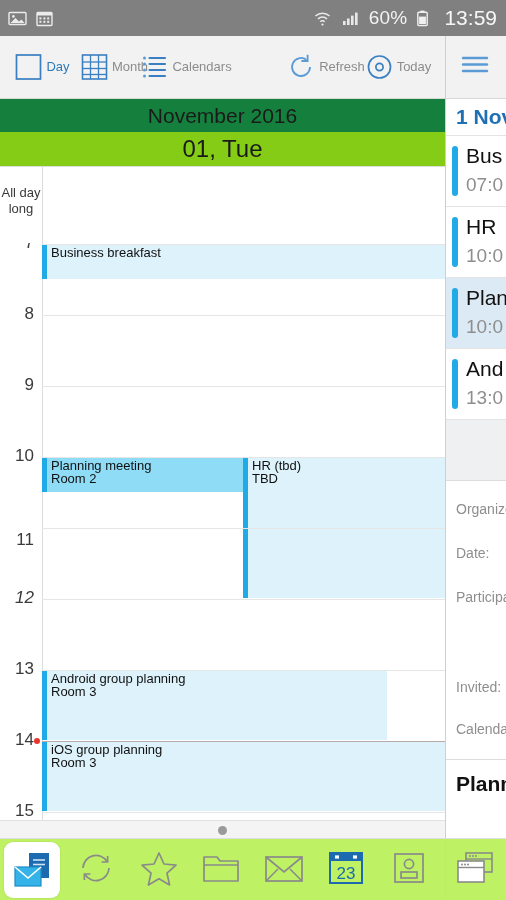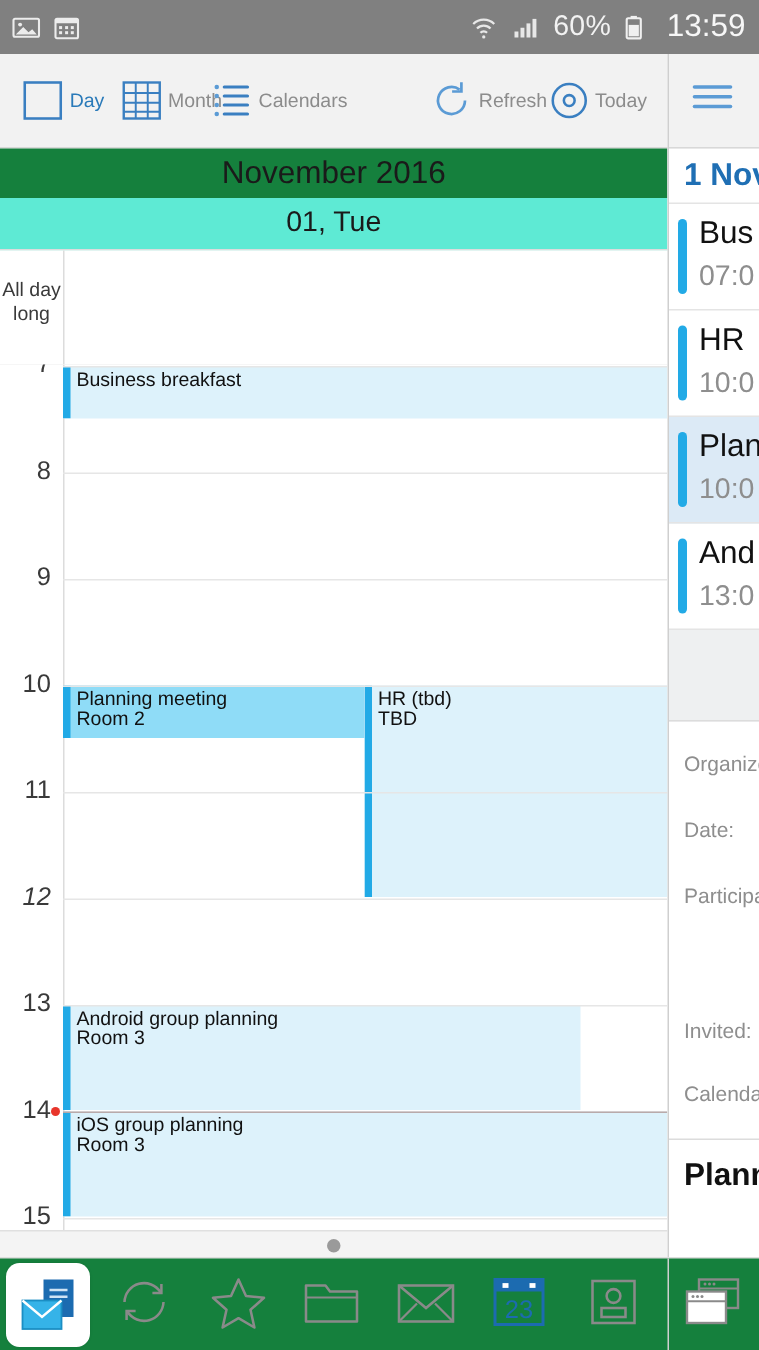--- a/index.html
+++ b/index.html
@@ -54,22 +54,22 @@
     position: absolute; top: 99px; left: 0;
     width: 445px; height: 33px;
     display: flex; align-items: center; justify-content: center;
     font-size: 21px; color: #1a1a1a;
     background: #15803d;
   }
   .day-title {
     position: absolute; top: 132px; left: 0;
     width: 445px; height: 34px;
     display: flex; align-items: center; justify-content: center;
-    font-size: 19px; color: #1a1a1a;
-    background: #5eead4;
+    font-size: 24px; color: #1a1a1a;
+    background: #84cc16;
     border-bottom: 1px solid #dcdcdc;
   }
 
   
   .allday {
     position: absolute; top: 167px; left: 0;
     width: 445px; height: 76px;
     background: #fff;
     border-bottom: 1px solid #dcdcdc;
   }
@@ -193,21 +193,21 @@
     border-top: 1px solid #dcdcdc;
     padding: 12px 0 0 10px;
     font-size: 21px; font-weight: bold; color: #111;
     white-space: nowrap;
   }
 
   
   .dock {
     position: absolute; top: 838px; left: 0;
     width: 506px; height: 62px;
-    background: #15803d;
+    background: #bef264;
     border-top: 1px solid #dedede;
     display: flex; align-items: center;
   }
   .dock-sep {
     position: absolute; left: 445px; top: 0; bottom: 0;
     width: 1px; background: #cfcfcf;
   }
   .dock-item {
     width: 64px; height: 62px;
     display: flex; align-items: center; justify-content: center;
@@ -351,21 +351,21 @@
     <div class="allday-label">All day long</div>
     <div class="allday-body"></div>
   </div>
 
   <div class="grid">
     <div class="gutter" id="gutter">
         <div class="hour-label" style="top: 1px;">7</div>
         <div class="hour-label" style="top: 72px;">8</div>
         <div class="hour-label" style="top: 143px;">9</div>
         <div class="hour-label" style="top: 214px;">10</div>
-        <div class="hour-label" style="top: 285px; margin-left: 24px;">11</div>
+        <div class="hour-label" style="top: 298px; margin-left: 24px;">11</div>
         <div class="hour-label" style="top: 356px; font-style: italic;">12</div>
         <div class="hour-label" style="top: 427px;">13</div>
         <div class="hour-label" style="top: 498px;">14</div>
         <div class="hour-label" style="top: 569px;">15</div>
       </div>
     <div class="canvas" id="canvas">
         <div class="event" style="top: 1px; height: 34.5px; left: 0px; width: 403px;">
           <span class="bar"></span>
           <span class="ev-title">Business breakfast</span>
         </div>

